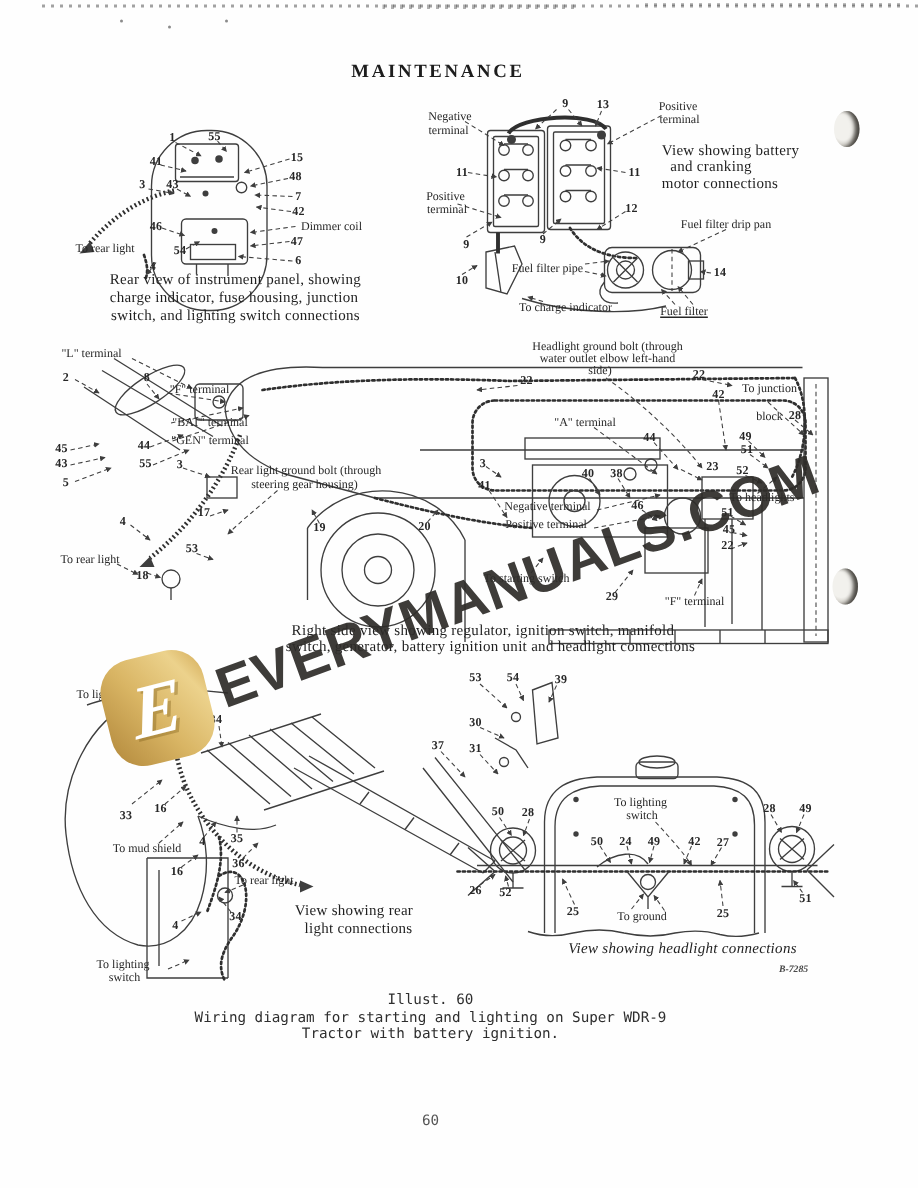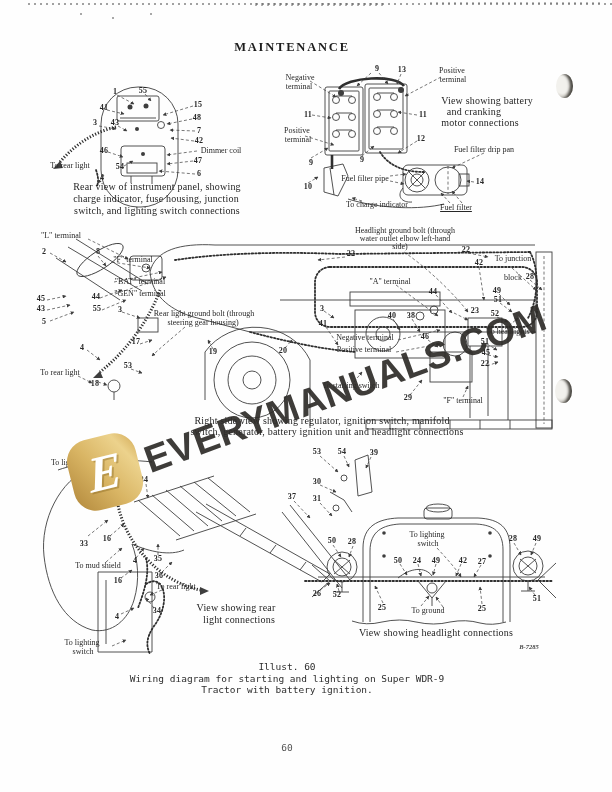--- a/index.html
+++ b/index.html
@@ -453,21 +453,21 @@
       <span class="lbl num" style="left: 417px; top: 561px; text-align: center;">24</span>
       <span class="lbl num" style="left: 436px; top: 561px;">49</span>
       <span class="lbl num" style="left: 463px; top: 561px;">42</span>
       <span class="lbl num" style="left: 482px; top: 562px;">27</span>
       <span class="lbl num" style="left: 317px; top: 594px;">26</span>
       <span class="lbl num" style="left: 337px; top: 595px;">52</span>
       <span class="lbl num" style="left: 537px; top: 599px;">51</span>
       <span class="lbl num" style="left: 382px; top: 608px;">25</span>
       <span class="lbl" style="left: 428px; top: 611px;">To ground</span>
       <span class="lbl num" style="left: 482px; top: 609px;">25</span>
-      <span class="lbl cap" style="left: 436px; top: 633px;">View showing headlight connections</span>
+      <span class="lbl cap" style="left: 455px; top: 633px; font-style: italic;">View showing headlight connections</span>
       <span class="lbl plate" style="left: 529px; top: 647px;">B-7285</span>
     </div>
 
   <div class="wm">EVERYMANUALS.COM</div>
   <div class="logo">
     <span>E</span>
   </div>
 
   <div>
     <div class="mono" style="left:287px;top:661px;">Illust. 60</div>

